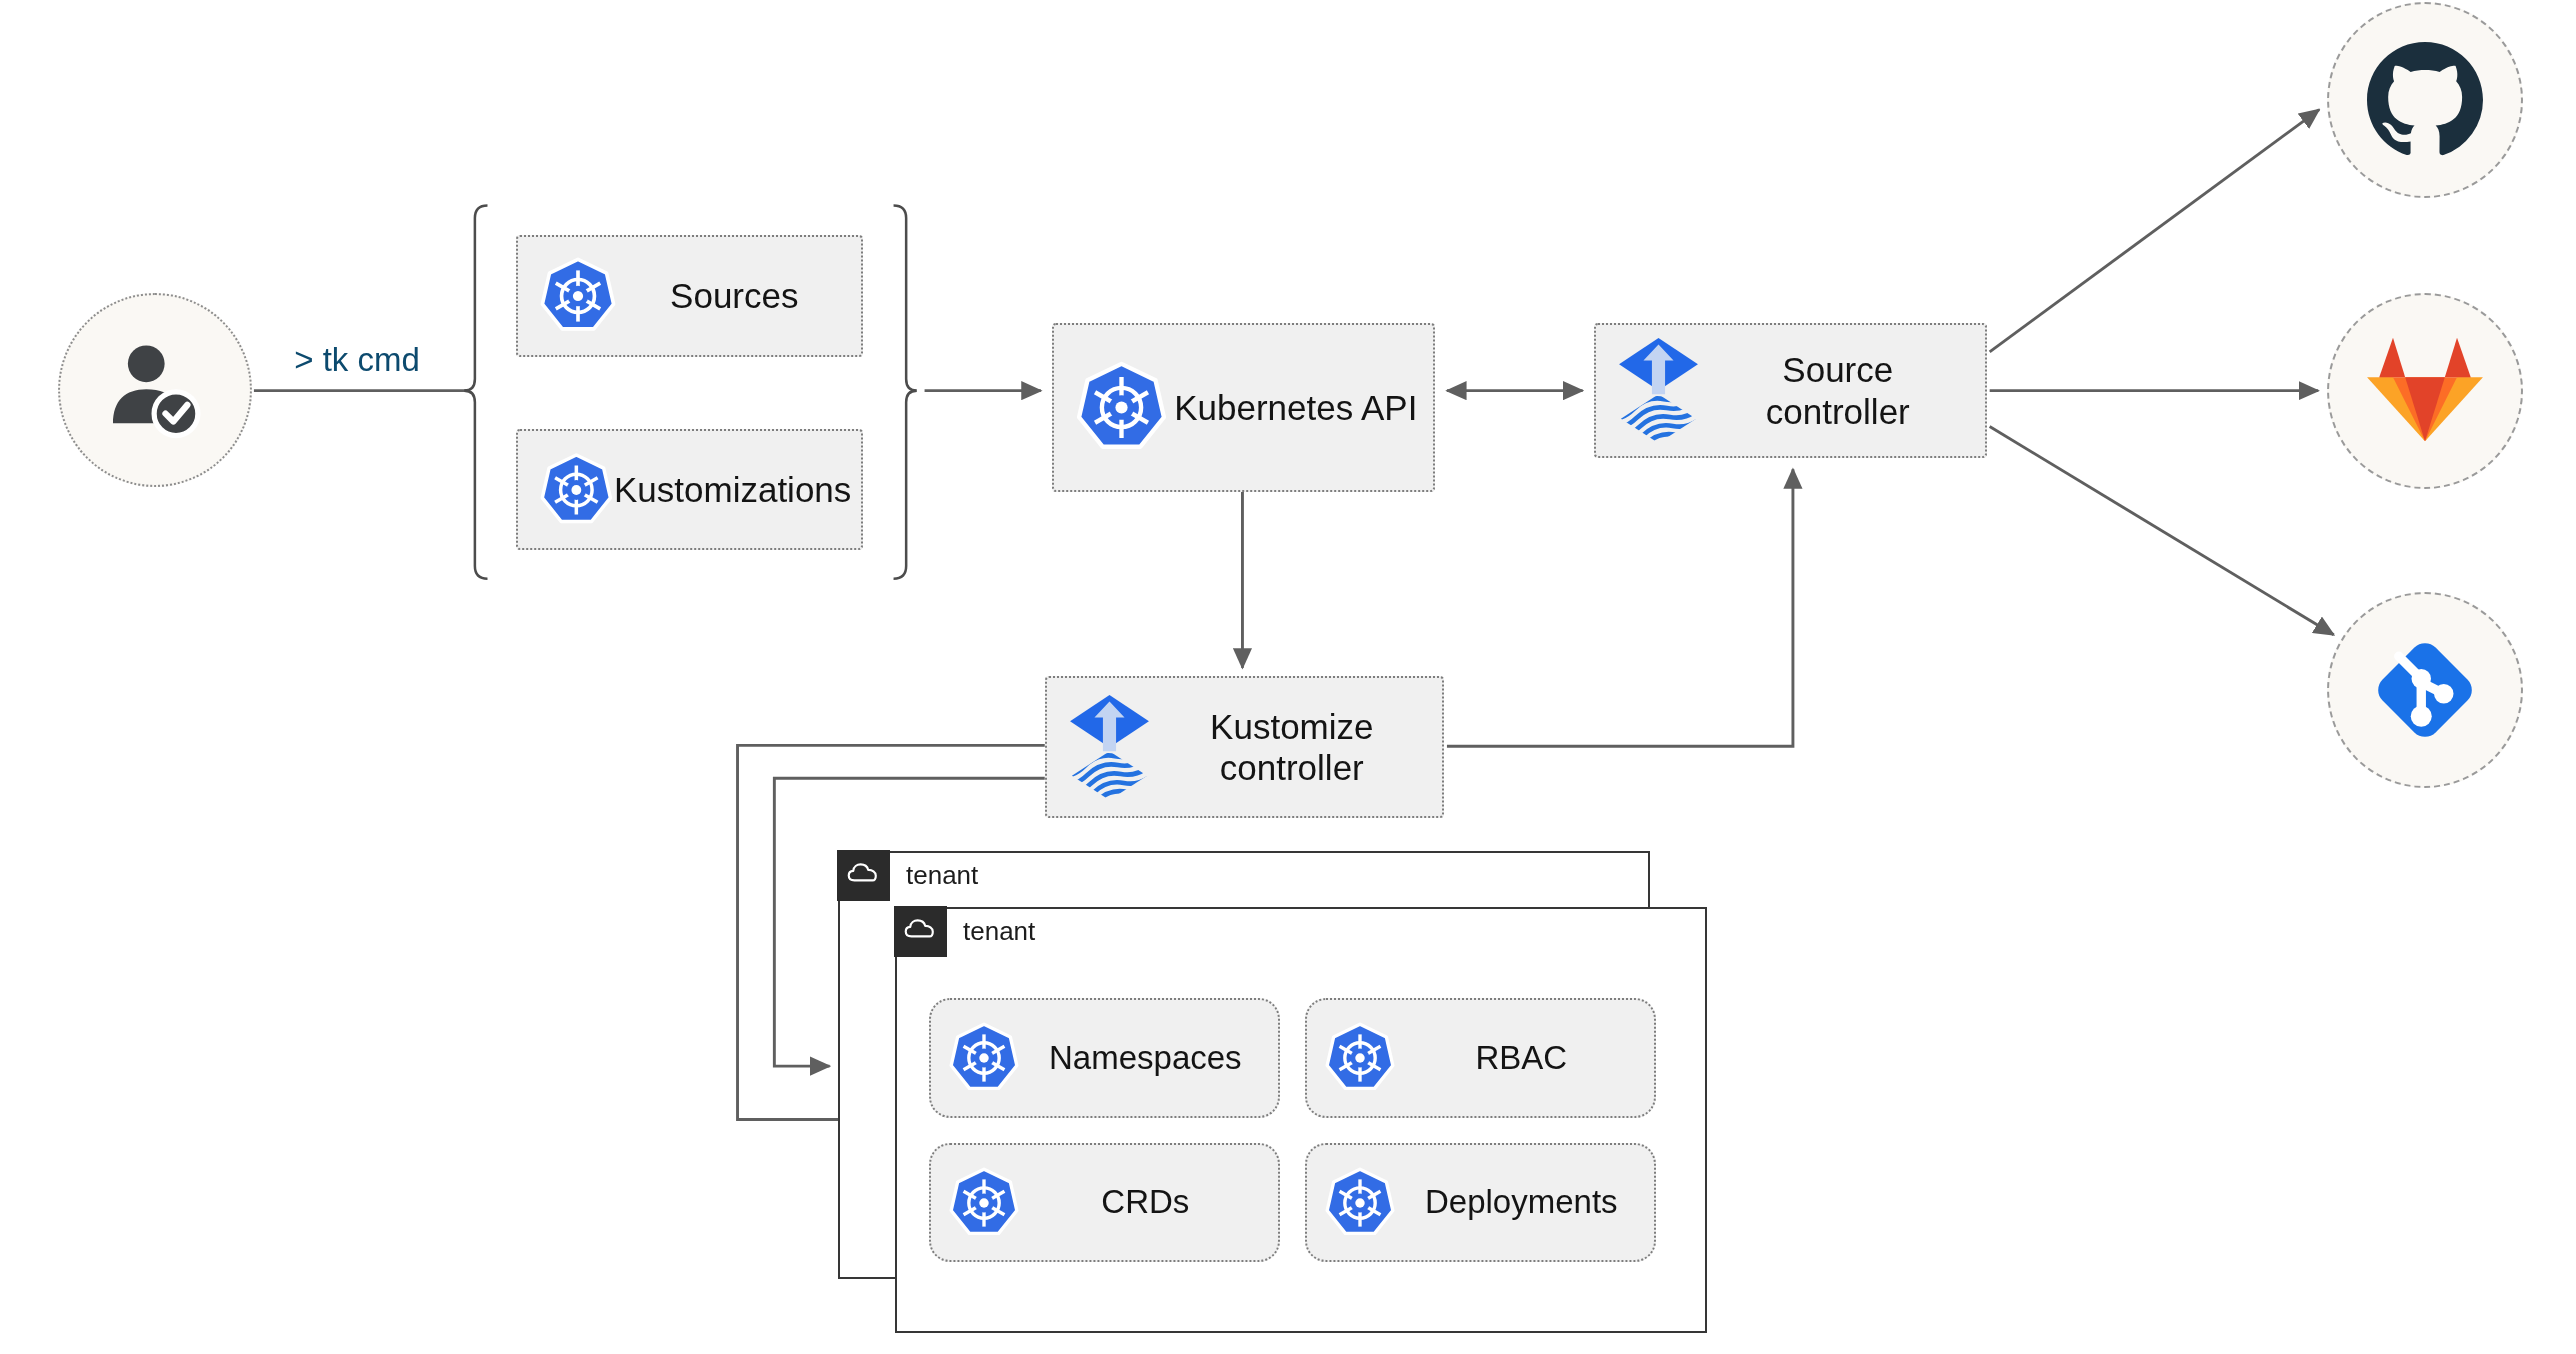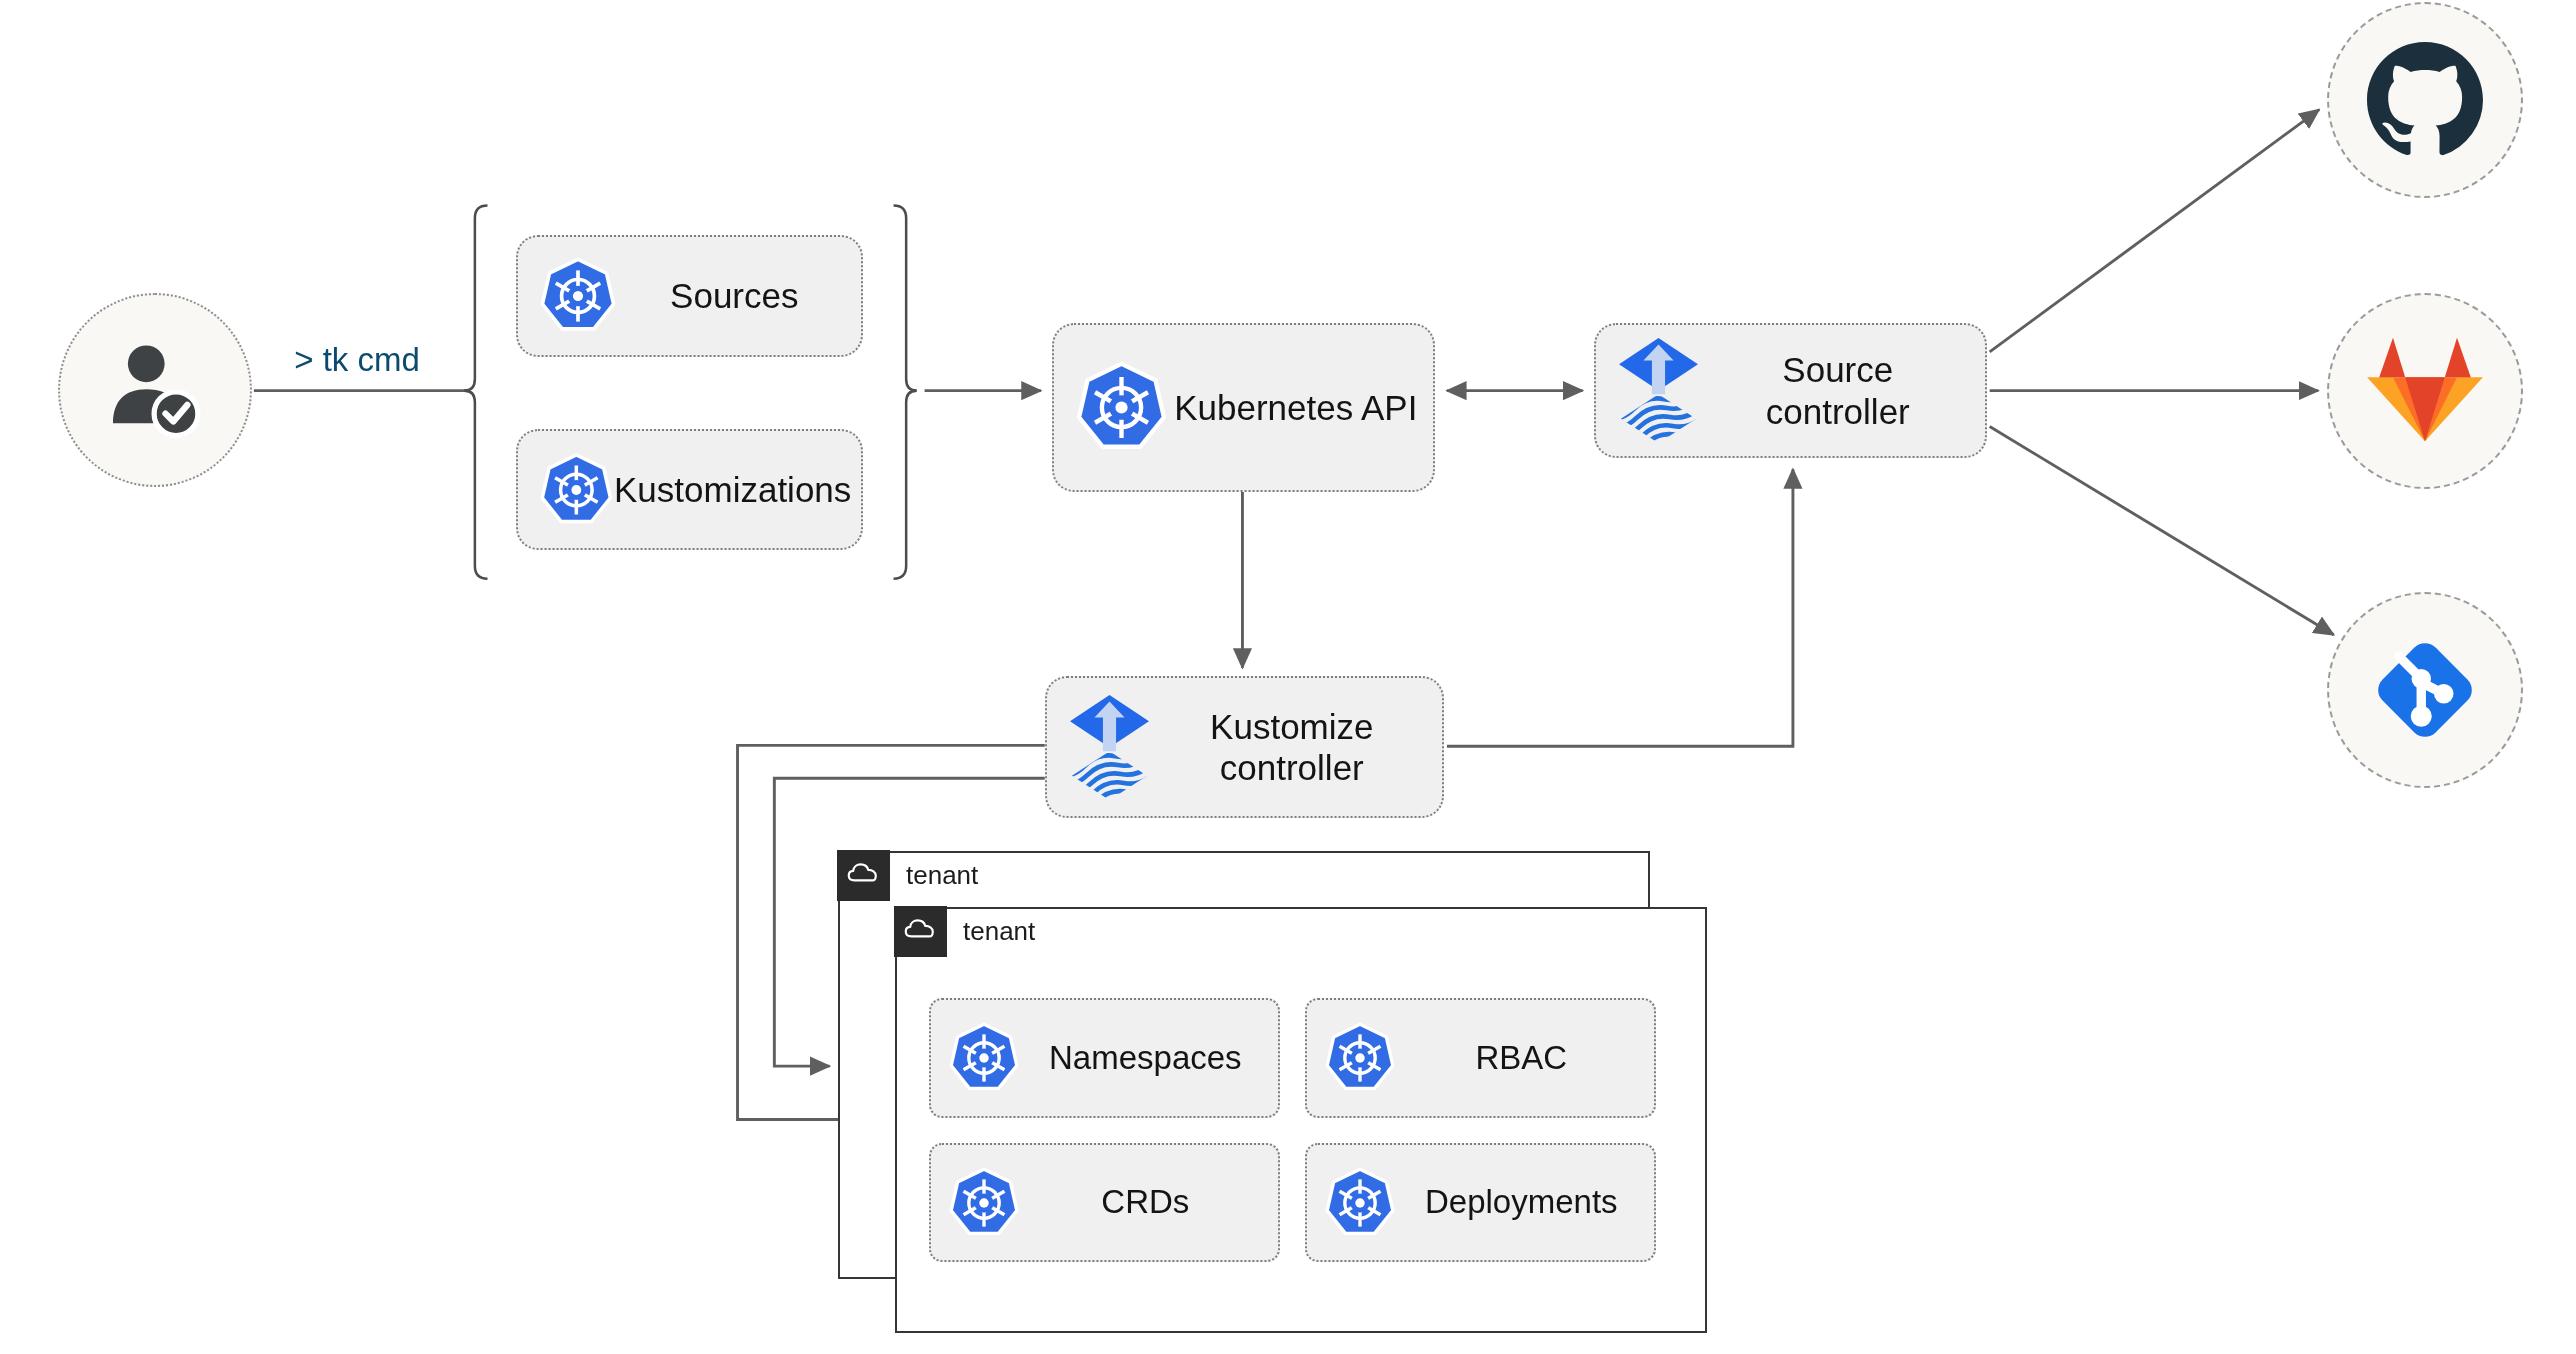--- a/index.html
+++ b/index.html
@@ -5,26 +5,26 @@
   html,body{margin:0;padding:0;background:#ffffff;}
   .canvas{
     position:relative;width:2576px;height:1355px;background:#ffffff;overflow:hidden;
     font-family:"Liberation Sans","DejaVu Sans",sans-serif;color:#141414;
   }
   svg.wires{position:absolute;left:0;top:0;z-index:1;}
   .wire{stroke:#5f5f5f;stroke-width:3;fill:none;}
   .brace{stroke:#4c4c4c;stroke-width:2.6;fill:none;}
   .node{
     position:absolute;z-index:2;box-sizing:border-box;
-    background:#f0f0f0;border:2.9px dotted #7d7d7d;border-radius:22px;
+    background:#f0f0f0;border:2.9px dotted #7d7d7d;border-radius:4px;
     display:flex;align-items:center;padding:0 9.7px 0 21.3px;
   }
   .node .lbl{flex:1;text-align:center;font-size:35px;line-height:1.18;color:#141414;}
   .ctrl-lbl{max-width:218px;margin:0 auto;}
-  .res-box{border-radius:13px;padding:0 7.8px 0 17.4px;justify-content:flex-end;}
+  .res-box{border-radius:21px;padding:0 7.8px 0 17.4px;justify-content:flex-end;}
   .res-box .lbl{font-size:33px;}
   .circle{
     position:absolute;z-index:2;box-sizing:border-box;border-radius:50%;
     background:#faf8f4;display:flex;align-items:center;justify-content:center;
   }
   .dotted-circle{border:2.9px dotted #8d8d8d;}
   .dashed-circle{border:2.9px dashed #9a9a9a;}
   .tenant{
     position:absolute;z-index:2;box-sizing:border-box;background:#ffffff;
     border:2.9px solid #363636;

